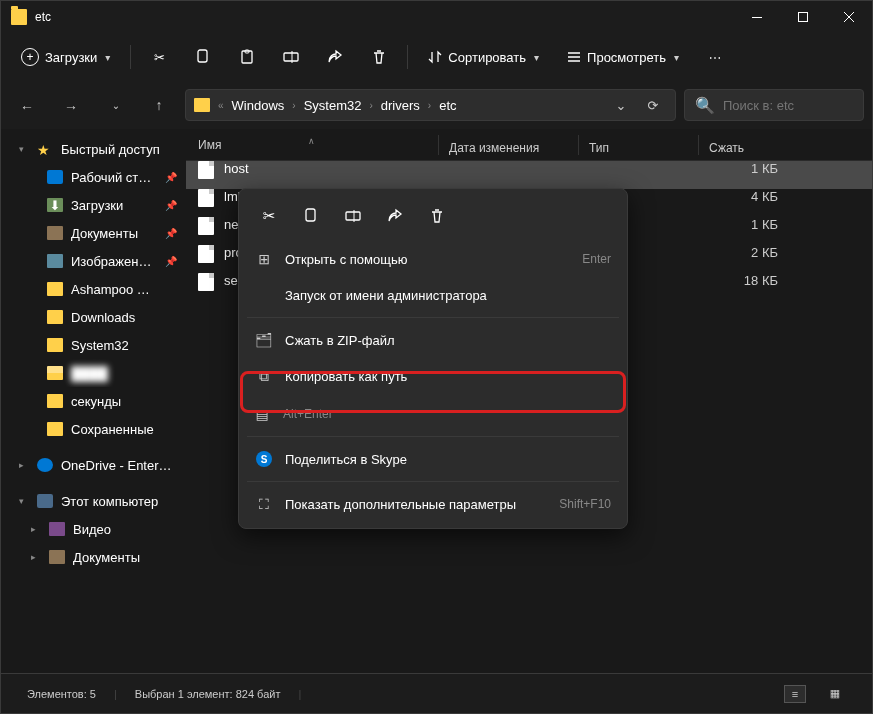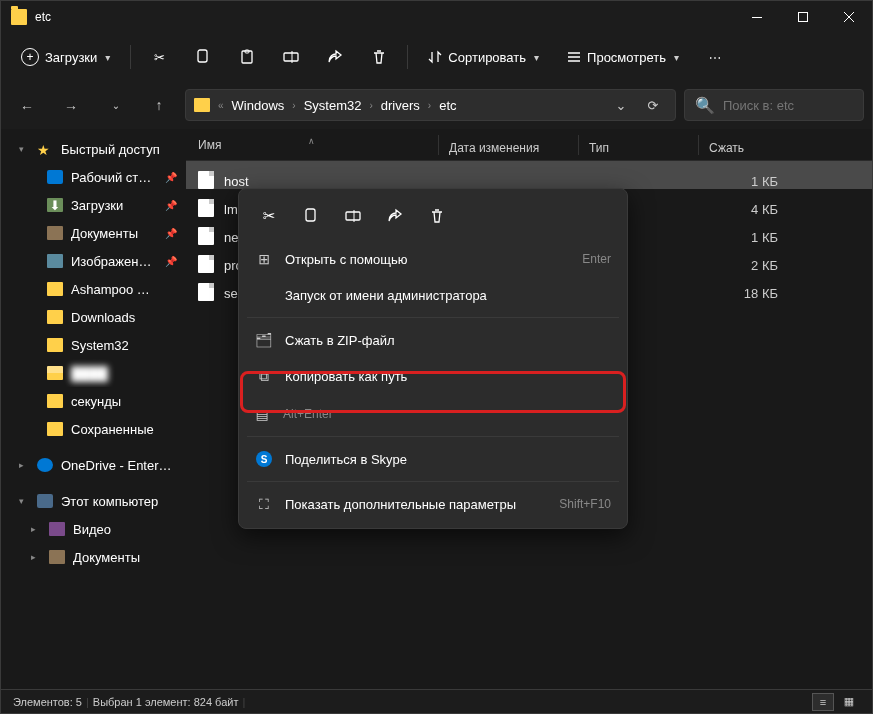--- a/index.html
+++ b/index.html
@@ -56,21 +56,21 @@
 
 .content { flex:1; background:#191919; display:flex; flex-direction:column; position:relative; }
 .colhdr { height:32px; display:flex; align-items:center; padding:0 12px; border-bottom:1px solid #2a2a2a; font-size:12px; color:#ccc; }
 .col-name { width:240px; position:relative; }
 .col-date { width:140px; }
 .col-type { width:120px; }
 .col-size { width:80px; text-align:right; }
 .col-name .sort { position:absolute; left:110px; top:-2px; font-size:9px; color:#888;}
 .col-border { border-left:1px solid #333; padding-left:10px; height:20px; display:flex; align-items:flex-end;}
 .filelist { flex:1; }
-.frow { height:28px; display:flex; align-items:flex-end; padding:0 12px; font-size:13px; color:#fff; }
+.frow { height:28px; display:flex; align-items:flex-start; padding:0 12px; font-size:13px; color:#fff; }
 .frow.selected { background:#4a4a4a; }
 .frow .fic { width:16px; height:18px; background:#fff; border-radius:1px; margin-right:10px; position:relative; }
 .frow .fic::after { content:""; position:absolute; top:0; right:0; width:5px; height:5px; background:#ccc; }
 .frow .fname { width:214px; overflow:hidden; }
 .frow .fdate { width:140px; color:#ccc; }
 .frow .ftype { width:120px; color:#ccc; }
 .frow .fsize { width:80px; text-align:right; color:#ccc; }
 
 
 .ctxmenu { position:absolute; left:238px; top:188px; width:390px; background:#2c2c2c; border:1px solid #3a3a3a; border-radius:8px; box-shadow:0 8px 24px rgba(0,0,0,.6); padding:6px; font-size:13px; z-index:10;}
@@ -79,21 +79,21 @@
 .ctx-sep { height:1px; background:#3a3a3a; margin:4px 2px; }
 .ctx-item { height:36px; display:flex; align-items:center; padding:0 10px; gap:12px; border-radius:4px; color:#fff;}
 .ctx-item .cic { width:18px; display:flex; justify-content:center; color:#ccc; font-size:14px;}
 .ctx-item .clabel { flex:1; }
 .ctx-item .cshort { color:#888; font-size:12px; }
 .ctx-item.highlight { margin:2px -2px; }
 .ctx-hl-box { position:absolute; left:240px; top:371px; width:386px; height:42px; border:3px solid #d92020; border-radius:8px; pointer-events:none; z-index:20;}
 .skype-ic { width:16px; height:16px; background:#0078d4; border-radius:50%; display:flex; align-items:center; justify-content:center; font-size:10px; font-weight:bold; color:#fff;}
 
 
-.statusbar { height:24px; border-top:1px solid #3a3a3a; display:flex; align-items:center; padding:0 12px; font-size:11px; color:#ccc; gap:4px; background:#1c1c1c;}
+.statusbar { height:40px; border-top:1px solid #3a3a3a; display:flex; align-items:center; padding:0 26px; font-size:11px; color:#ccc; gap:18px; background:#1c1c1c;}
 .statusbar .sp { flex:1; }
 .viewbtn { width:22px; height:18px; display:flex; align-items:center; justify-content:center; color:#ccc; border:1px solid transparent;}
 .viewbtn.active { border-color:#555; background:#2d2d2d;}
 
 svg { display:block; }
 </style>
 </head>
 <body>
 
 <div class="window">

